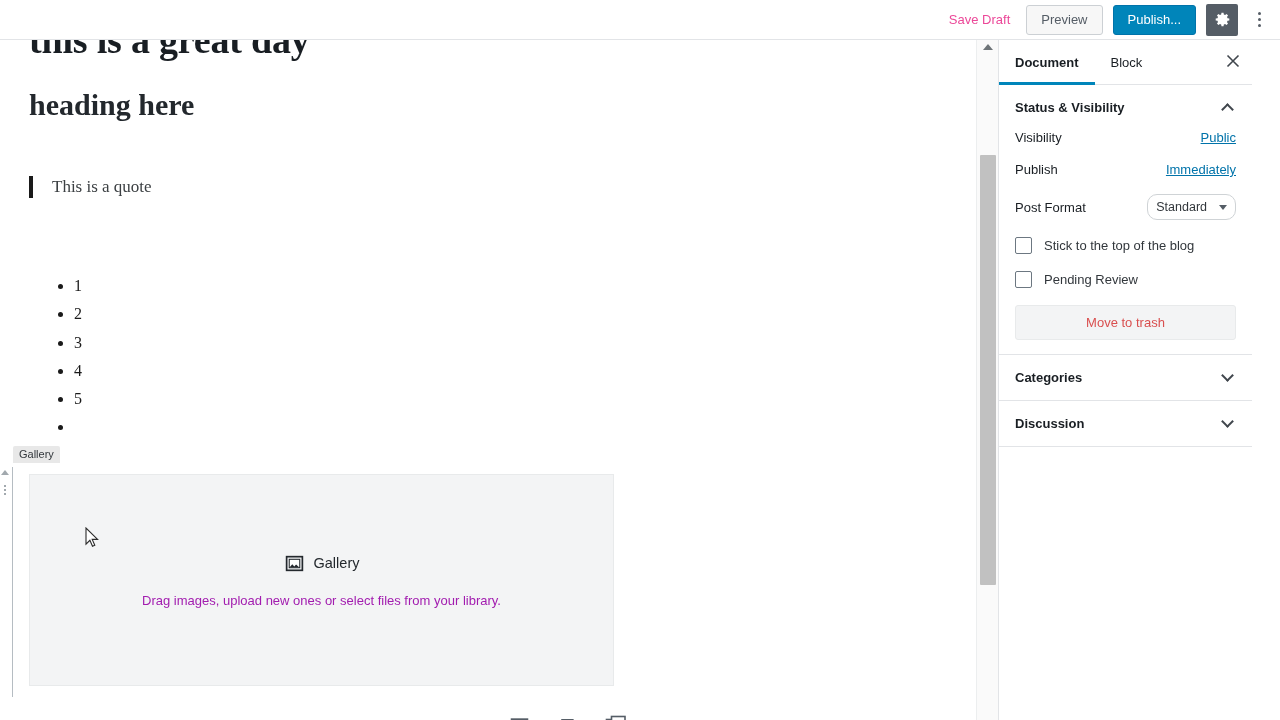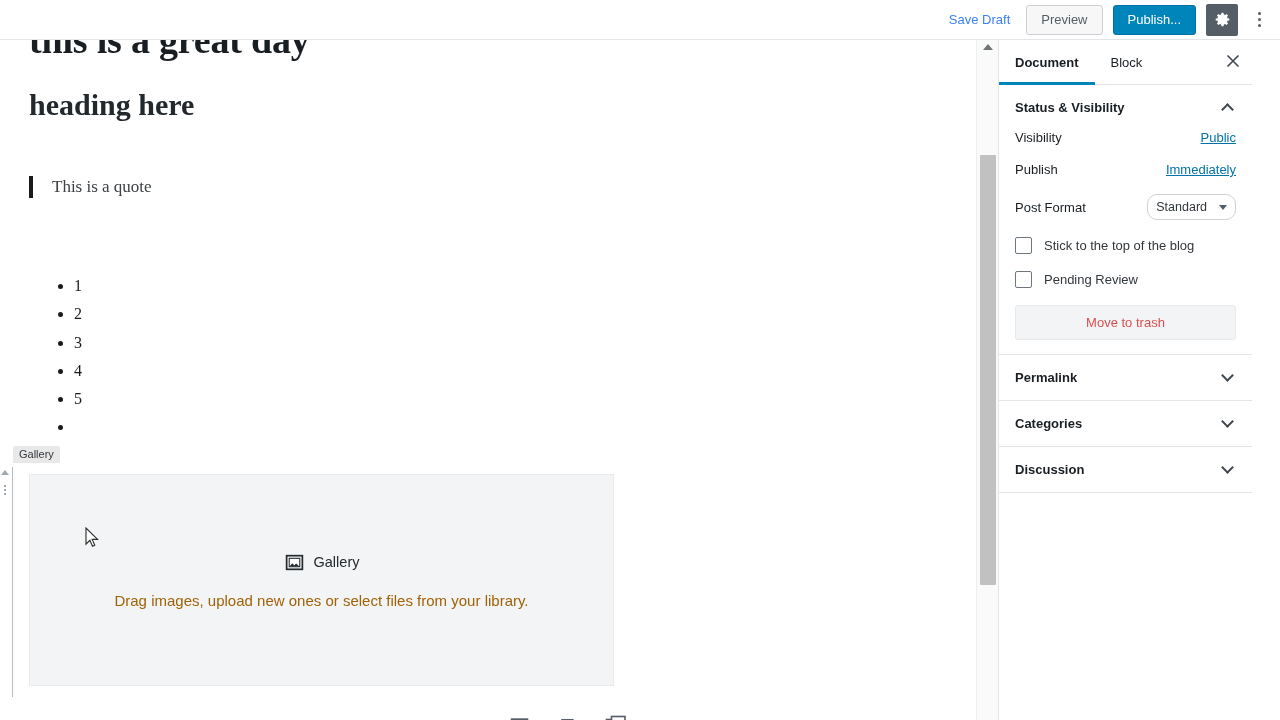--- a/index.html
+++ b/index.html
@@ -14,21 +14,21 @@
   #app { position: relative; width: 1280px; height: 720px; }
 
   
   .topbar {
     position: absolute; top: 0; left: 0; width: 1280px; height: 40px;
     background: #fff; border-bottom: 1px solid #e2e4e7;
     display: flex; align-items: center; justify-content: flex-end;
     padding-right: 6px; z-index: 40;
   }
   .save-draft {
-    color: #3b82f6; font-size: 13px; background: none; border: none;
+    color: #ec4899; font-size: 13px; background: none; border: none;
     cursor: pointer; padding: 6px 10px; margin-right: 6px;
   }
   .preview-btn {
     font-size: 13px; color: #555d66; background: #f7f7f7;
     border: 1px solid #ccd0d4; border-radius: 3px;
     padding: 6px 14px; cursor: pointer; height: 30px; line-height: 16px;
   }
   .publish-btn {
     margin-left: 10px; font-size: 13px; color: #fff; background: #0085ba;
     border: 1px solid #0073aa; border-radius: 3px;
@@ -113,21 +113,21 @@
     background: #f3f4f5; border: 1px solid #e8eaeb;
     display: flex; flex-direction: column;
     align-items: center; justify-content: center;
   }
   .gallery-head {
     display: flex; align-items: center; gap: 9px;
     margin-bottom: 19px;
   }
   .gallery-head-label { font-size: 14.5px; color: #23282d; }
   .gallery-instr {
-    font-size: 15px; color: #a16207; 
+    font-size: 13px; color: #a21caf; 
   }
   .gallery-buttons { display: flex; gap: 3px; }
   .ghost-btn {
     background: #f7f7f7; border: 1px solid #cfd3d6; border-radius: 3px;
     font-size: 12.5px; color: #555d66; padding: 7px 13px;
     cursor: pointer; display: flex; align-items: center; gap: 6px;
     line-height: 14px;
   }
 
   .quick-inserters {
@@ -374,26 +374,20 @@
           <span class="checkbox"></span>
           <span class="check-label">Pending Review</span>
         </div>
 
         <button class="trash-btn">Move to trash</button>
       </div>
     </div>
 
     <div class="panel">
       <div class="panel-head">
-        <span class="panel-title">Permalink</span>
-        <span class="chev"></span>
-      </div>
-    </div>
-    <div class="panel">
-      <div class="panel-head">
         <span class="panel-title">Categories</span>
         <span class="chev"></span>
       </div>
     </div>
     <div class="panel">
       <div class="panel-head">
         <span class="panel-title">Discussion</span>
         <span class="chev"></span>
       </div>
     </div>

